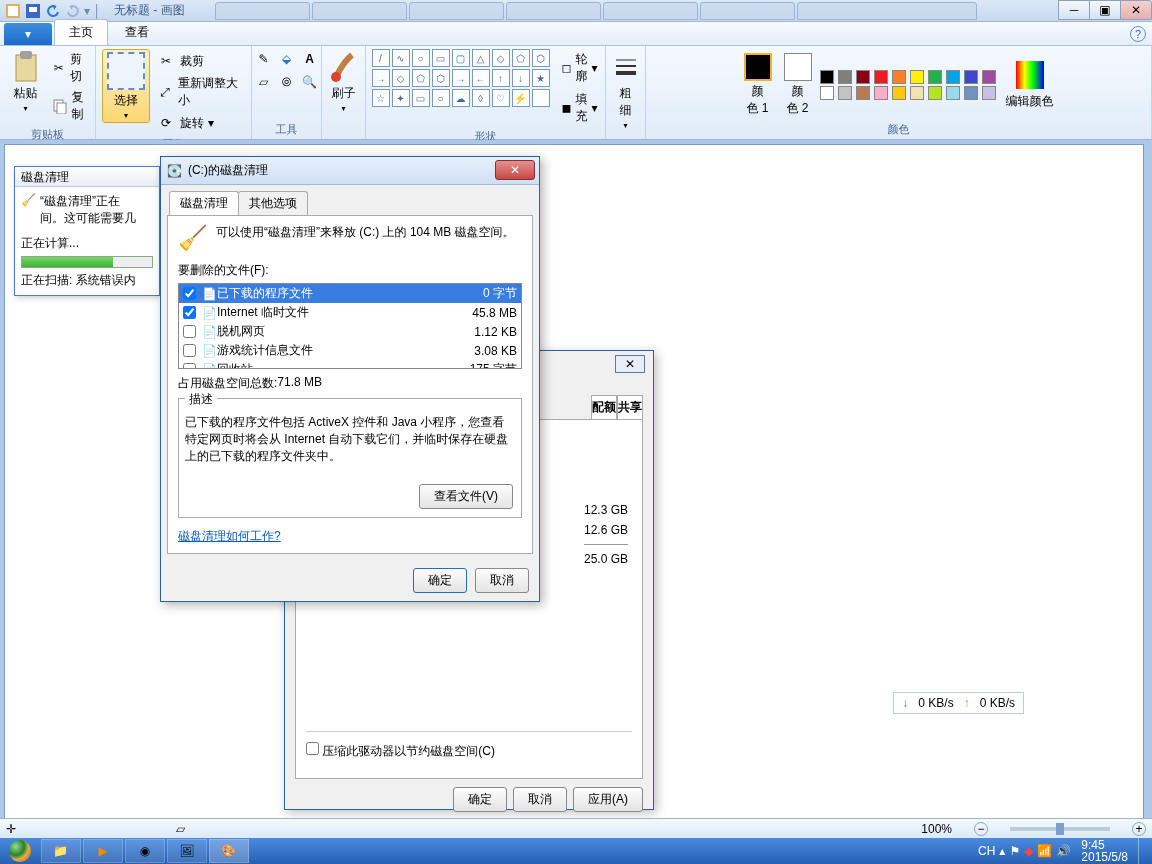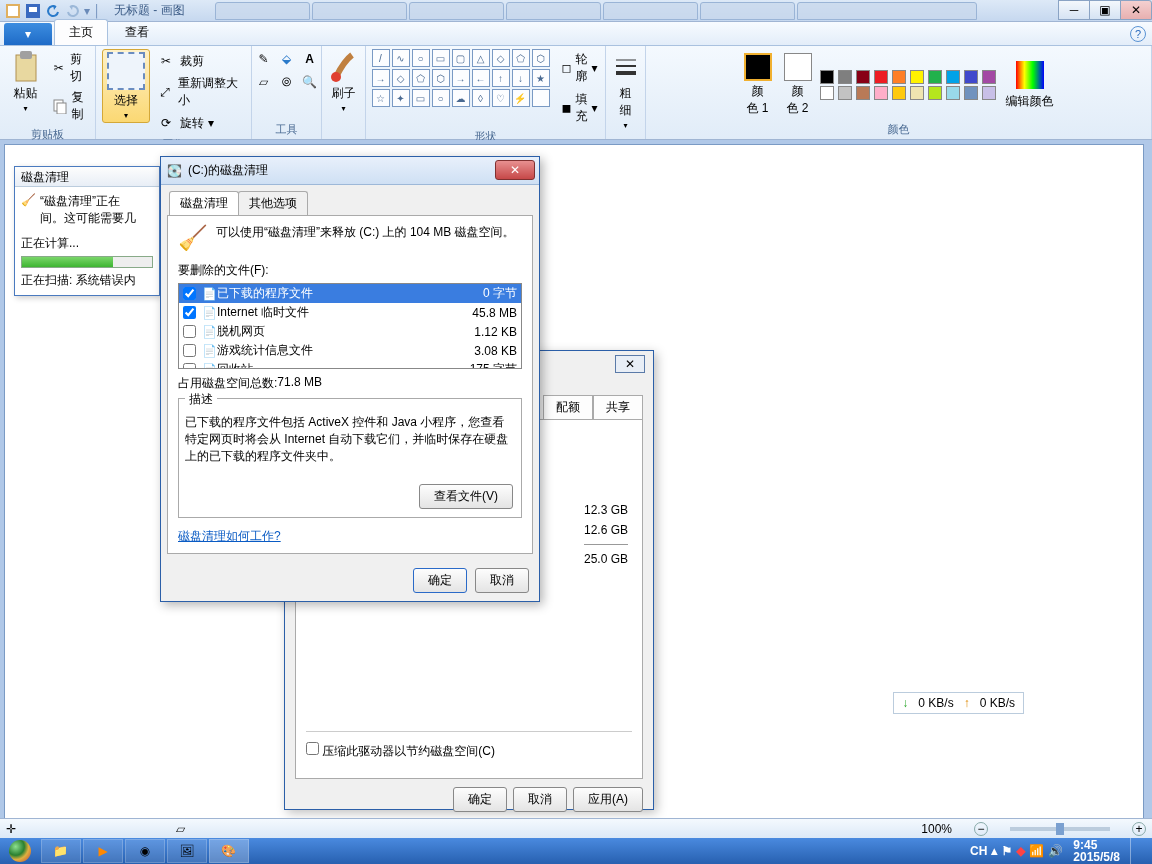--- a/index.html
+++ b/index.html
@@ -66,41 +66,41 @@
 .fl-size {width:70px; text-align:right;}
 .desc-box { border:1px solid #aaa; padding:6px; margin-top:6px; height:120px; position:relative;}
 .view-btn, .std-btn { padding:3px 14px; background:linear-gradient(#fdfdfd,#e4e4e4); border:1px solid #888; border-radius:3px;}
 .dlg-btns { display:flex; justify-content:flex-end; gap:8px; padding:8px 10px;}
 a.lnk { color:#0a5bc4; text-decoration:underline;}
 
 
 .prop { position:absolute; left:284px; top:350px; width:370px; height:460px; background:#f0f0f0; border:1px solid #2b5fa8; box-shadow:3px 3px 10px rgba(0,0,0,.25);}
 .prop-close { position:absolute; right:8px; top:4px; width:30px; height:18px; border:1px solid #5a7aa8; display:flex;align-items:center;justify-content:center; background:#e8eef6;}
 .prop-tabs { display:flex; justify-content:flex-end; padding:44px 10px 0 10px; gap:0;}
-.ptab { padding:3px 12px; background:#fdfdfd; border:1px solid #aaa; border-bottom:none;}
+.ptab { padding:3px 0; background:#fdfdfd; border:1px solid #aaa; border-bottom:none;font-weight:bold;}
 .prop-body { margin:0 10px; background:#fff; border:1px solid #aaa; padding:10px; height:360px; position:relative;}
 .pie { width:120px; height:50px; background:radial-gradient(circle,#d040d0,#d040d0); border-radius:60px/25px; margin:10px auto; position:relative;}
 .pie::before {content:""; position:absolute; left:0; top:-6px; width:120px; height:30px; background:#2030e0; border-radius:60px/15px;}
 .prop-btns { display:flex; justify-content:flex-end; gap:6px; padding:8px 10px;}
 
 
 .netspeed { position:absolute; right:128px; bottom:150px; background:#fff; border:1px solid #bcd; padding:3px 8px; display:flex; gap:10px; font-size:11px;}
 
 
 .status { position:absolute; left:0; right:0; bottom:26px; height:20px; background:linear-gradient(#f4f9fe,#dce9f7); border-top:1px solid #a0b5d3; display:flex; align-items:center; padding:0 6px;}
 .status-right {margin-left:auto; display:flex; align-items:center; gap:22px;}
 .zoom-track { width:100px; height:4px; background:#bcd; position:relative;}
 .zoom-thumb { width:8px; height:12px; background:#7aa0d0; position:absolute; left:46px; top:-4px;}
 
 
 .taskbar { position:absolute; left:0; right:0; bottom:0; height:26px; background:linear-gradient(#4a8adf,#2760b0); display:flex; align-items:center;}
 .start { width:40px; height:26px; display:flex;align-items:center;justify-content:center;}
 .orb { width:22px;height:22px; border-radius:50%; background:radial-gradient(circle at 30% 30%, #8de090,#2a8030 40%, #e0b040 60%, #c04030);}
 .tb-btn { width:40px; height:24px; margin:0 1px; background:rgba(255,255,255,.12); border:1px solid rgba(255,255,255,.2); display:flex;align-items:center;justify-content:center;}
-.tray { margin-left:auto; display:flex; align-items:center; gap:4px; padding-right:12px; color:#fff; font-size:11px;font-weight:bold;}
+.tray { margin-left:auto; display:flex; align-items:center; gap:4px; padding-right:4px; color:#fff; font-size:11px;}
 .clock {text-align:left; line-height:12px; padding:0 6px;}
 
 
 .toptabs { position:absolute; left:215px; top:2px; display:flex; gap:2px;}
 .toptab { width:95px; height:18px; background:rgba(200,215,235,.7); border:1px solid #9ab4d6; border-radius:3px 3px 0 0;}
 </style>
 </head>
 <body>
 
 <div class="titlebar">

